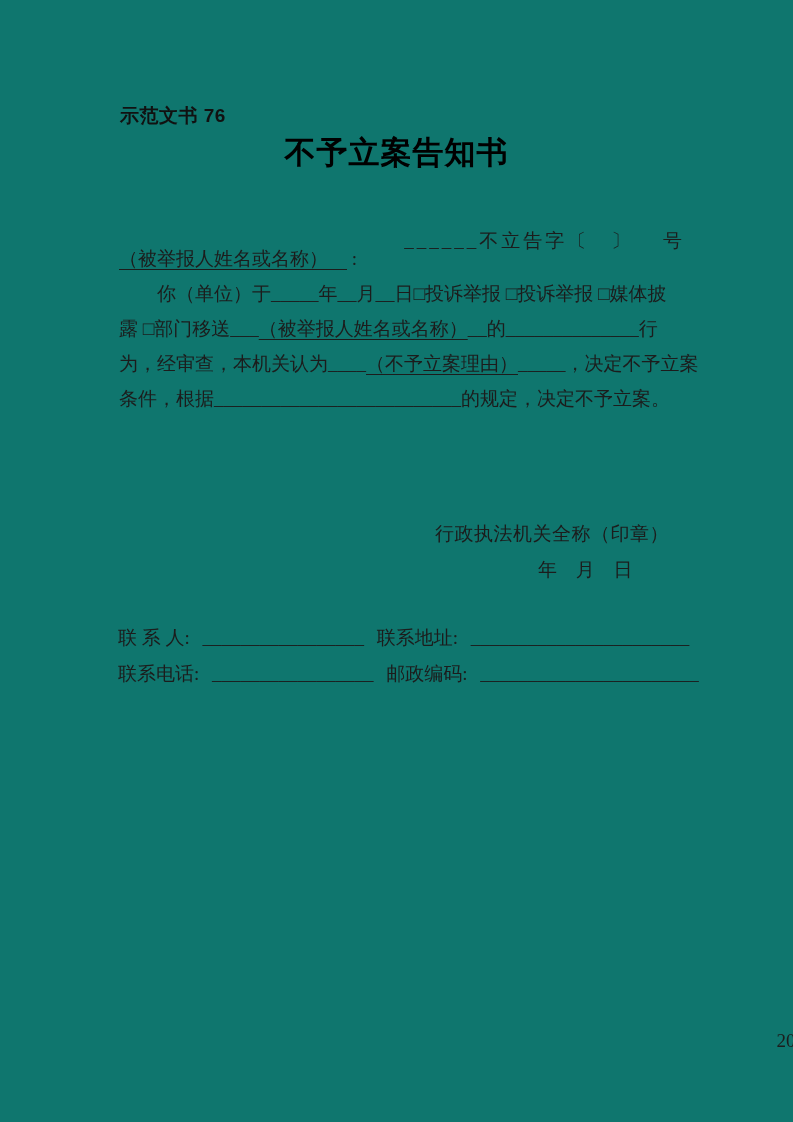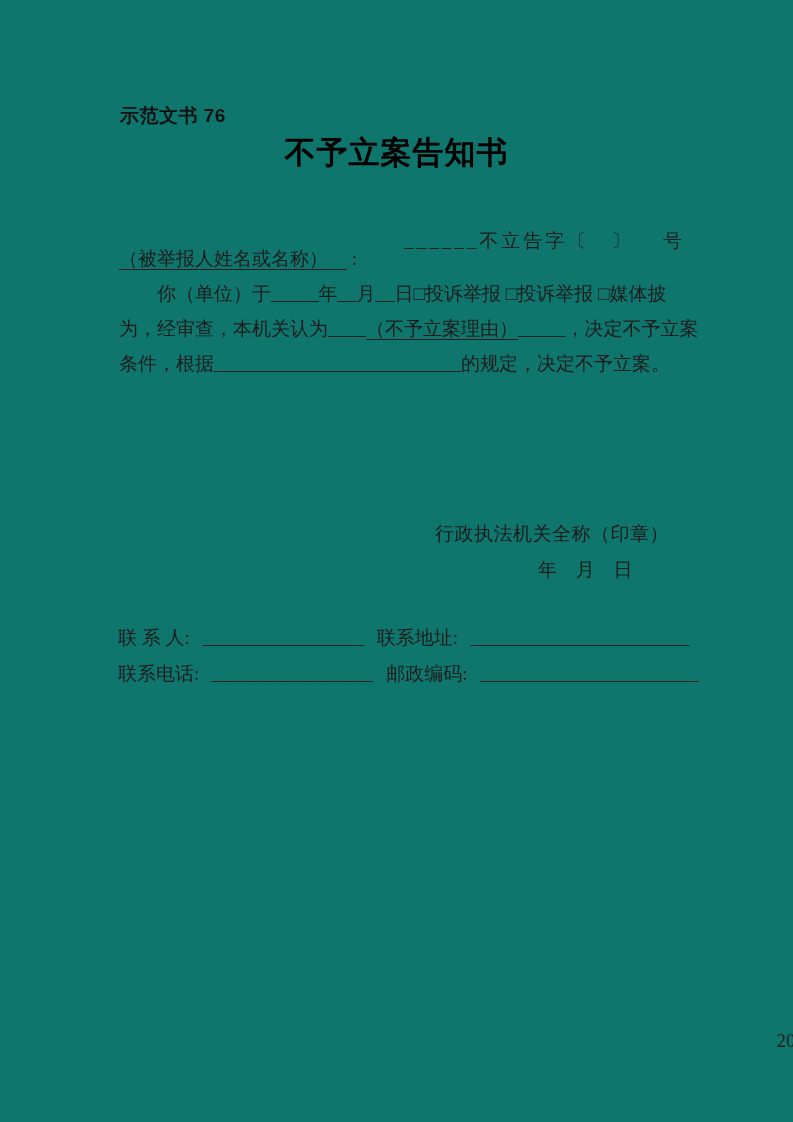--- a/index.html
+++ b/index.html
@@ -114,20 +114,21 @@
 
   <div class="doc-label">示范文书 76</div>
 
   <div class="doc-title">不予立案告知书</div>
 
   <div class="doc-number">______不立告字〔　〕　 号</div>
 
   <div class="body-text">
     <div class="body-line"><span class="u">（被举报人姓名或名称）　</span><span> :</span></div>
     <div class="body-line indent"><span>你（单位）于_____年__月__日□投诉举报 □投诉举报 □媒体披</span></div>
+    <div class="body-line"><span>露 □部门移送___</span><span class="u">（被举报人姓名或名称）</span><span>__的______________行</span></div>
     <div class="body-line"><span>为，经审查，本机关认为____</span><span class="u">（不予立案理由）</span><span>_____，决定不予立案</span></div>
     <div class="body-line"><span>条件，根据__________________________的规定，决定不予立案。</span></div>
   </div>
 
   <div class="sign-org">行政执法机关全称（印章）</div>
 
   <div class="sign-date">年 月 日</div>
 
   <div class="contacts">
     <div class="contact-row">

